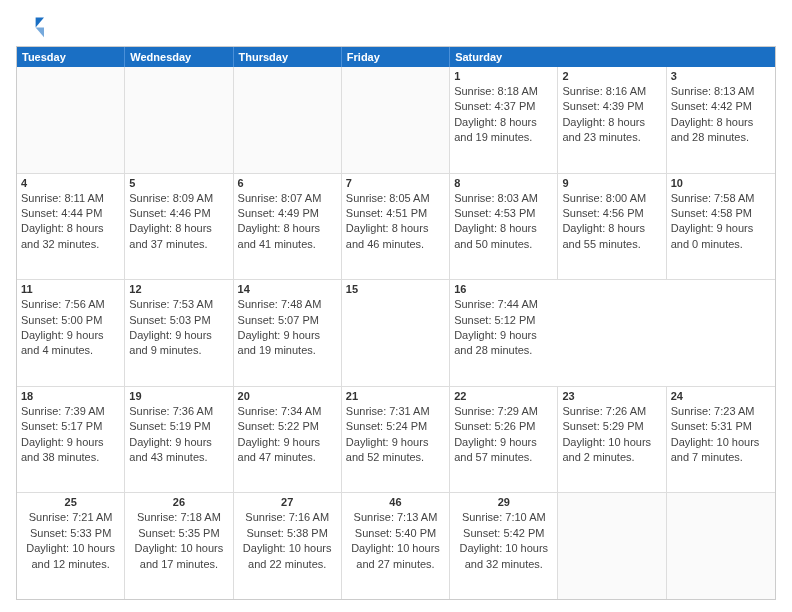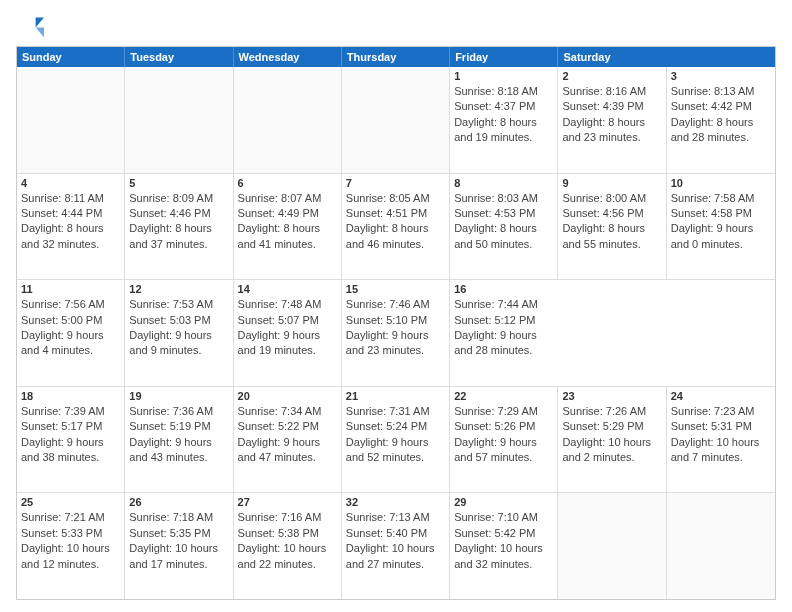--- a/index.html
+++ b/index.html
@@ -69,21 +69,21 @@
       flex: 1;
       display: flex;
       flex-direction: column;
     }
     .cal-week {
       display: grid;
       grid-template-columns: repeat(7, 1fr);
       flex: 1;
       border-bottom: 1px solid #ddd;
     }
-    .cal-week:last-child { border-bottom: none; }
+    .cal-week:last-child { border-bottom: none; text-align: center; }
     .cal-cell {
       border-right: 1px solid #ddd;
       padding: 3px 4px;
       font-size: 9px;
       color: #333;
       vertical-align: top;
       min-height: 80px;
     }
     .cal-cell:last-child { border-right: none; }
     .cal-cell.empty { background: #fafafa; }
@@ -119,21 +119,20 @@
       </div>
     </div>
     <div class="title-block">
       <div class="month-title"></div>
       <div class="location-title"></div>
     </div>
   </div>
 
   <div class="calendar">
     <div class="cal-header-row">
-    <div class="cal-header-cell">Sunday</div>
         <div class="cal-header-cell">Tuesday</div>
         <div class="cal-header-cell">Wednesday</div>
         <div class="cal-header-cell">Thursday</div>
         <div class="cal-header-cell">Friday</div>
         <div class="cal-header-cell">Saturday</div>
       </div>
     <div class="cal-body">
     <div class="cal-week">
           <div class="cal-cell empty"></div>
           <div class="cal-cell empty"></div>
@@ -190,21 +189,20 @@
           <div class="cal-cell">
             <div class="day-num">12</div>
             <div class="day-info">Sunrise: 7:53 AM<br>Sunset: 5:03 PM<br>Daylight: 9 hours and 9 minutes.</div>
           </div>
           <div class="cal-cell">
             <div class="day-num">14</div>
             <div class="day-info">Sunrise: 7:48 AM<br>Sunset: 5:07 PM<br>Daylight: 9 hours and 19 minutes.</div>
           </div>
           <div class="cal-cell">
             <div class="day-num">15</div>
-            <div class="day-info">Sunrise: 7:46 AM<br>Sunset: 5:10 PM<br>Daylight: 9 hours and 23 minutes.</div>
           </div>
           <div class="cal-cell">
             <div class="day-num">16</div>
             <div class="day-info">Sunrise: 7:44 AM<br>Sunset: 5:12 PM<br>Daylight: 9 hours and 28 minutes.</div>
           </div>
         </div>
         <div class="cal-week">
           <div class="cal-cell">
             <div class="day-num">18</div>
             <div class="day-info">Sunrise: 7:39 AM<br>Sunset: 5:17 PM<br>Daylight: 9 hours and 38 minutes.</div>
@@ -241,21 +239,21 @@
           </div>
           <div class="cal-cell">
             <div class="day-num">26</div>
             <div class="day-info">Sunrise: 7:18 AM<br>Sunset: 5:35 PM<br>Daylight: 10 hours and 17 minutes.</div>
           </div>
           <div class="cal-cell">
             <div class="day-num">27</div>
             <div class="day-info">Sunrise: 7:16 AM<br>Sunset: 5:38 PM<br>Daylight: 10 hours and 22 minutes.</div>
           </div>
           <div class="cal-cell">
-            <div class="day-num">32</div>
+            <div class="day-num">46</div>
             <div class="day-info">Sunrise: 7:13 AM<br>Sunset: 5:40 PM<br>Daylight: 10 hours and 27 minutes.</div>
           </div>
           <div class="cal-cell">
             <div class="day-num">29</div>
             <div class="day-info">Sunrise: 7:10 AM<br>Sunset: 5:42 PM<br>Daylight: 10 hours and 32 minutes.</div>
           </div>
           <div class="cal-cell empty"></div>
           <div class="cal-cell empty"></div>
         </div>
       </div>

